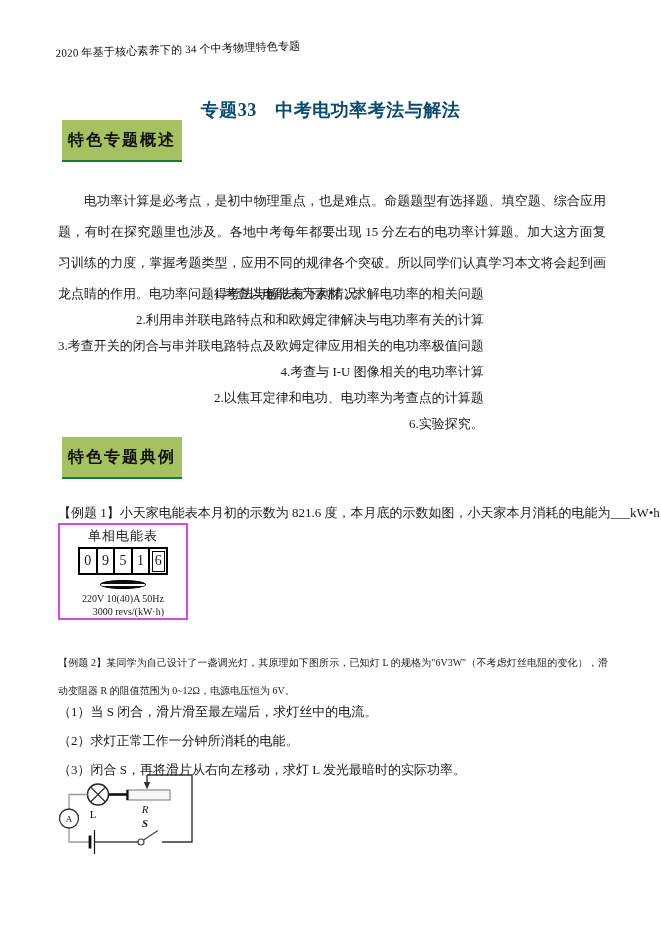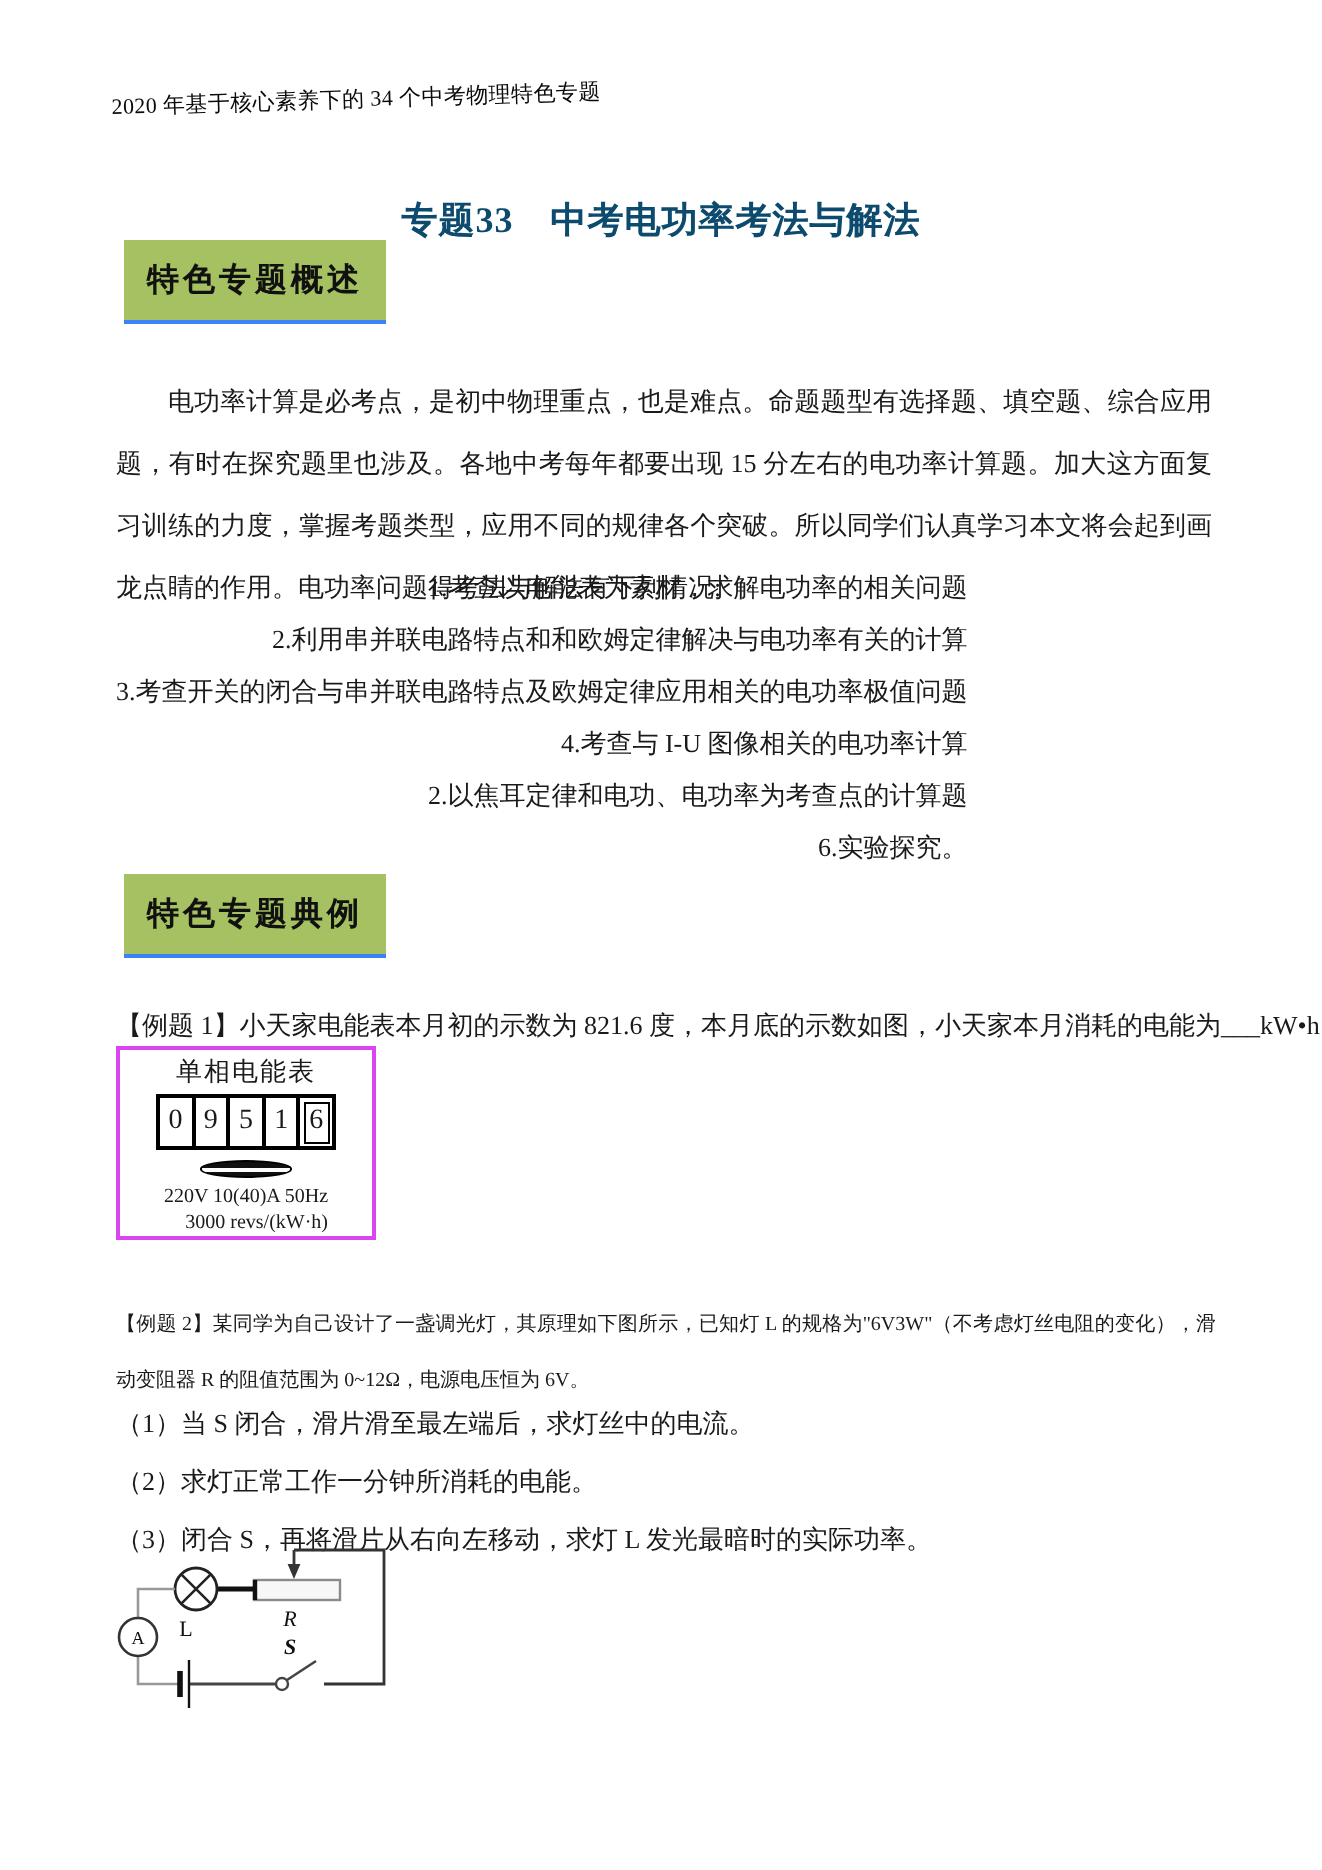--- a/index.html
+++ b/index.html
@@ -9,22 +9,22 @@
   }
   .watermark{
     position:absolute;left:56px;top:46px;font-size:11px;white-space:nowrap;
     transform:rotate(-1.8deg);transform-origin:0 100%;letter-spacing:.2px;color:#0a0a0a;
   }
   .doc-title{
     position:absolute;left:0;right:0;top:86px;text-align:center;
     font-size:18px;font-weight:bold;color:#0c4a6e;letter-spacing:.5px;
   }
   .banner{
-    position:absolute;left:62px;width:131px;height:42px;background:#a6c161;
-    border-bottom:2px solid #3b82f6;display:flex;align-items:center;justify-content:center;
+    position:absolute;left:62px;width:120px;height:42px;background:#a6c161;
+    border-bottom:2px solid #15803d;display:flex;align-items:center;justify-content:center;
     font-family:"Liberation Sans","DejaVu Sans",sans-serif;font-size:16px;font-weight:bold;
     color:#111;letter-spacing:2px;box-sizing:border-box;
   }
   .banner-overview{top:120px;}
   .banner-examples{top:437px;}
   .para-overview{
     position:absolute;left:58px;width:548px;top:172px;
     font-size:13px;line-height:31px;text-align:justify;text-indent:2em;
   }
   .points{position:absolute;left:58px;top:281px;font-size:13px;}

